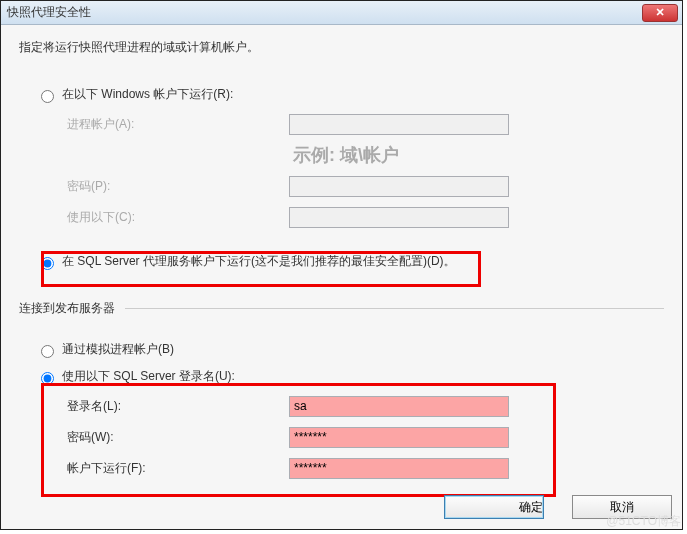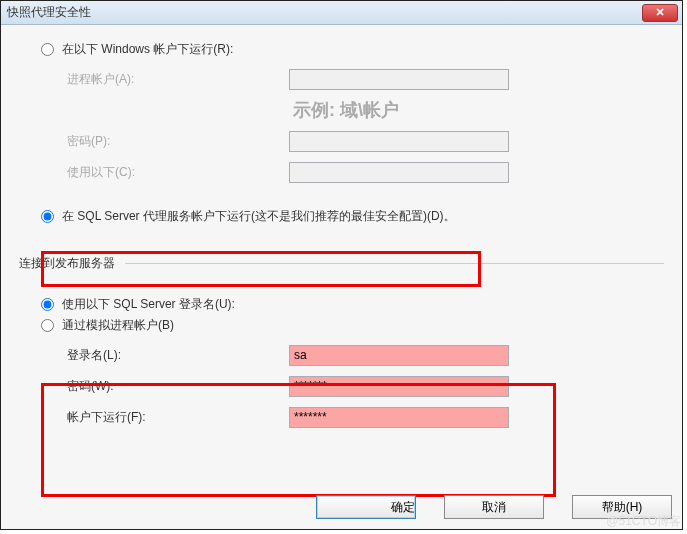--- a/index.html
+++ b/index.html
@@ -55,21 +55,21 @@
       color: #333;
       margin-bottom: 28px;
       font-size: 12px;
     }
     .section {
       margin-left: 22px;
       margin-bottom: 8px;
     }
     .radio-row {
       display: flex;
-      align-items: center;
+      align-items: flex-end;
       padding: 2px 0;
       color: #333;
     }
     input[type="radio"] {
       margin-right: 8px;
       width: 13px;
       height: 13px;
     }
     .field-row {
       display: flex;
@@ -159,20 +159,21 @@
 
 <div class="window">
   <div class="titlebar">
     <span class="titlebar-title">快照代理安全性</span>
     <div class="close-btn">
       <span>✕</span>
     </div>
   </div>
 
   <div class="content">
+    <div class="desc">指定将运行快照代理进程的域或计算机帐户。</div>
 
     <div class="section">
       <label class="radio-row">
         <input type="radio" name="runas" style="">
         <span>在以下 Windows 帐户下运行(R):</span>
       </label>
 
       <div class="field-row">
         <span class="field-label disabled">进程帐户(A):</span>
         <input class="field-input disabled" disabled="" value="" style="">
@@ -194,48 +195,47 @@
 
       <label class="radio-row">
         <input type="radio" name="runas" checked="" style="">
         <span>在 SQL Server 代理服务帐户下运行(这不是我们推荐的最佳安全配置)(D)。</span>
       </label>
     </div>
 
     <div class="divider-label">连接到发布服务器</div>
 
     <div class="section">
+      <label class="radio-row">
+        <input type="radio" name="connectas" style="">
+        <span>通过模拟进程帐户(B)</span>
+      </label>
+
       <label class="radio-row" style="margin-top:6px;">
         <input type="radio" name="connectas" checked="" style="">
         <span>使用以下 SQL Server 登录名(U):</span>
       </label>
 
-      <label class="radio-row">
-        <input type="radio" name="connectas" style="">
-        <span>通过模拟进程帐户(B)</span>
-      </label>
-
       <div class="field-row">
         <span class="field-label">登录名(L):</span>
         <input class="field-input" value="sa" style="">
       </div>
       <div class="field-row">
         <span class="field-label">密码(W):</span>
         <input class="field-input" value="*******" style="">
       </div>
       <div class="field-row">
         <span class="field-label">帐户下运行(F):</span>
         <input class="field-input" value="*******" style="">
       </div>
     </div>
 
     <div class="red-box1"></div>
     <div class="red-box2"></div>
 
     <div class="button-bar">
       <button class="btn primary">确定</button>
       <button class="btn">取消</button>
-      <button class="btn">帮助(H)</button>
     </div>
   </div>
 </div>
 
 <div class="watermark">@51CTO博客</div>
 
 </body></html>

